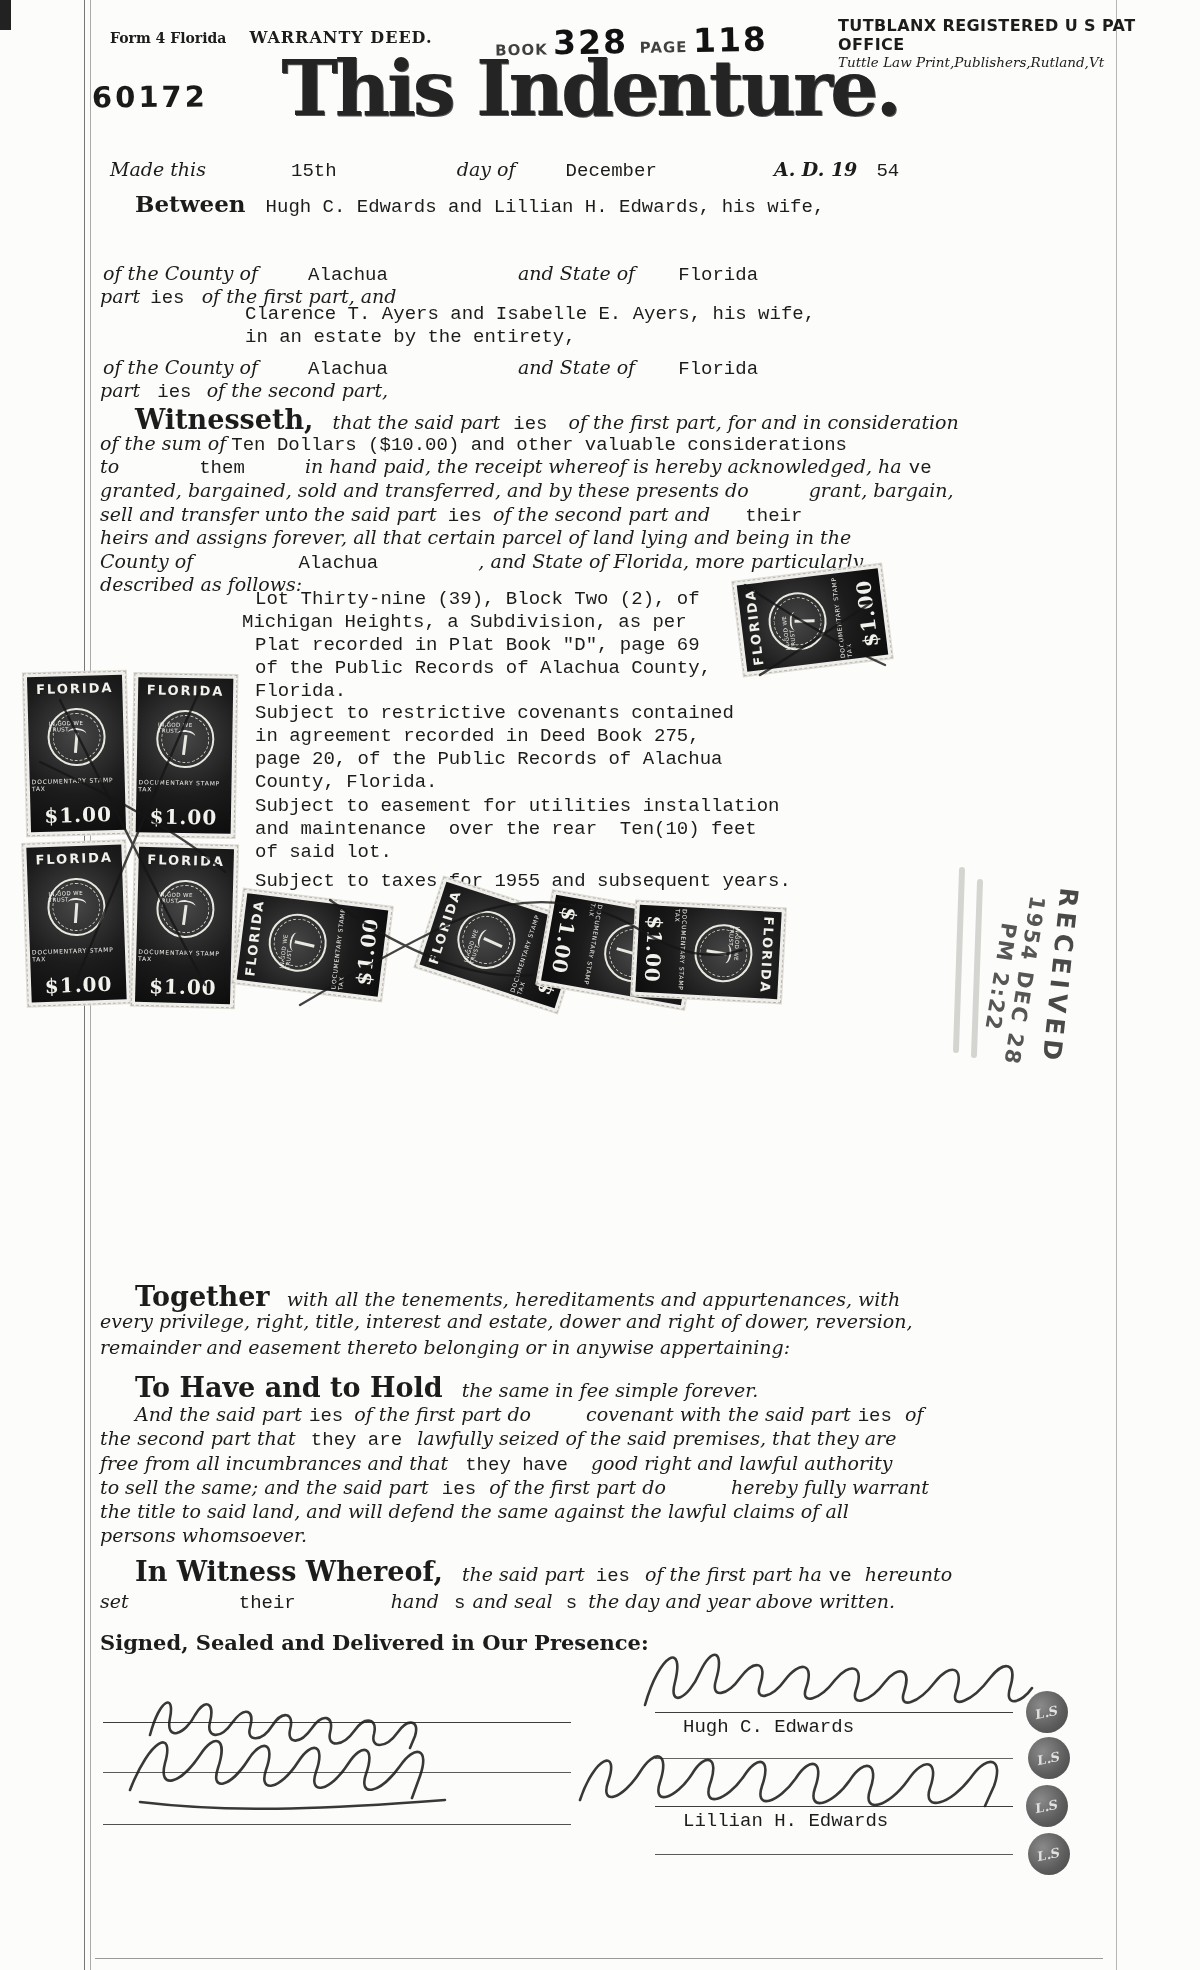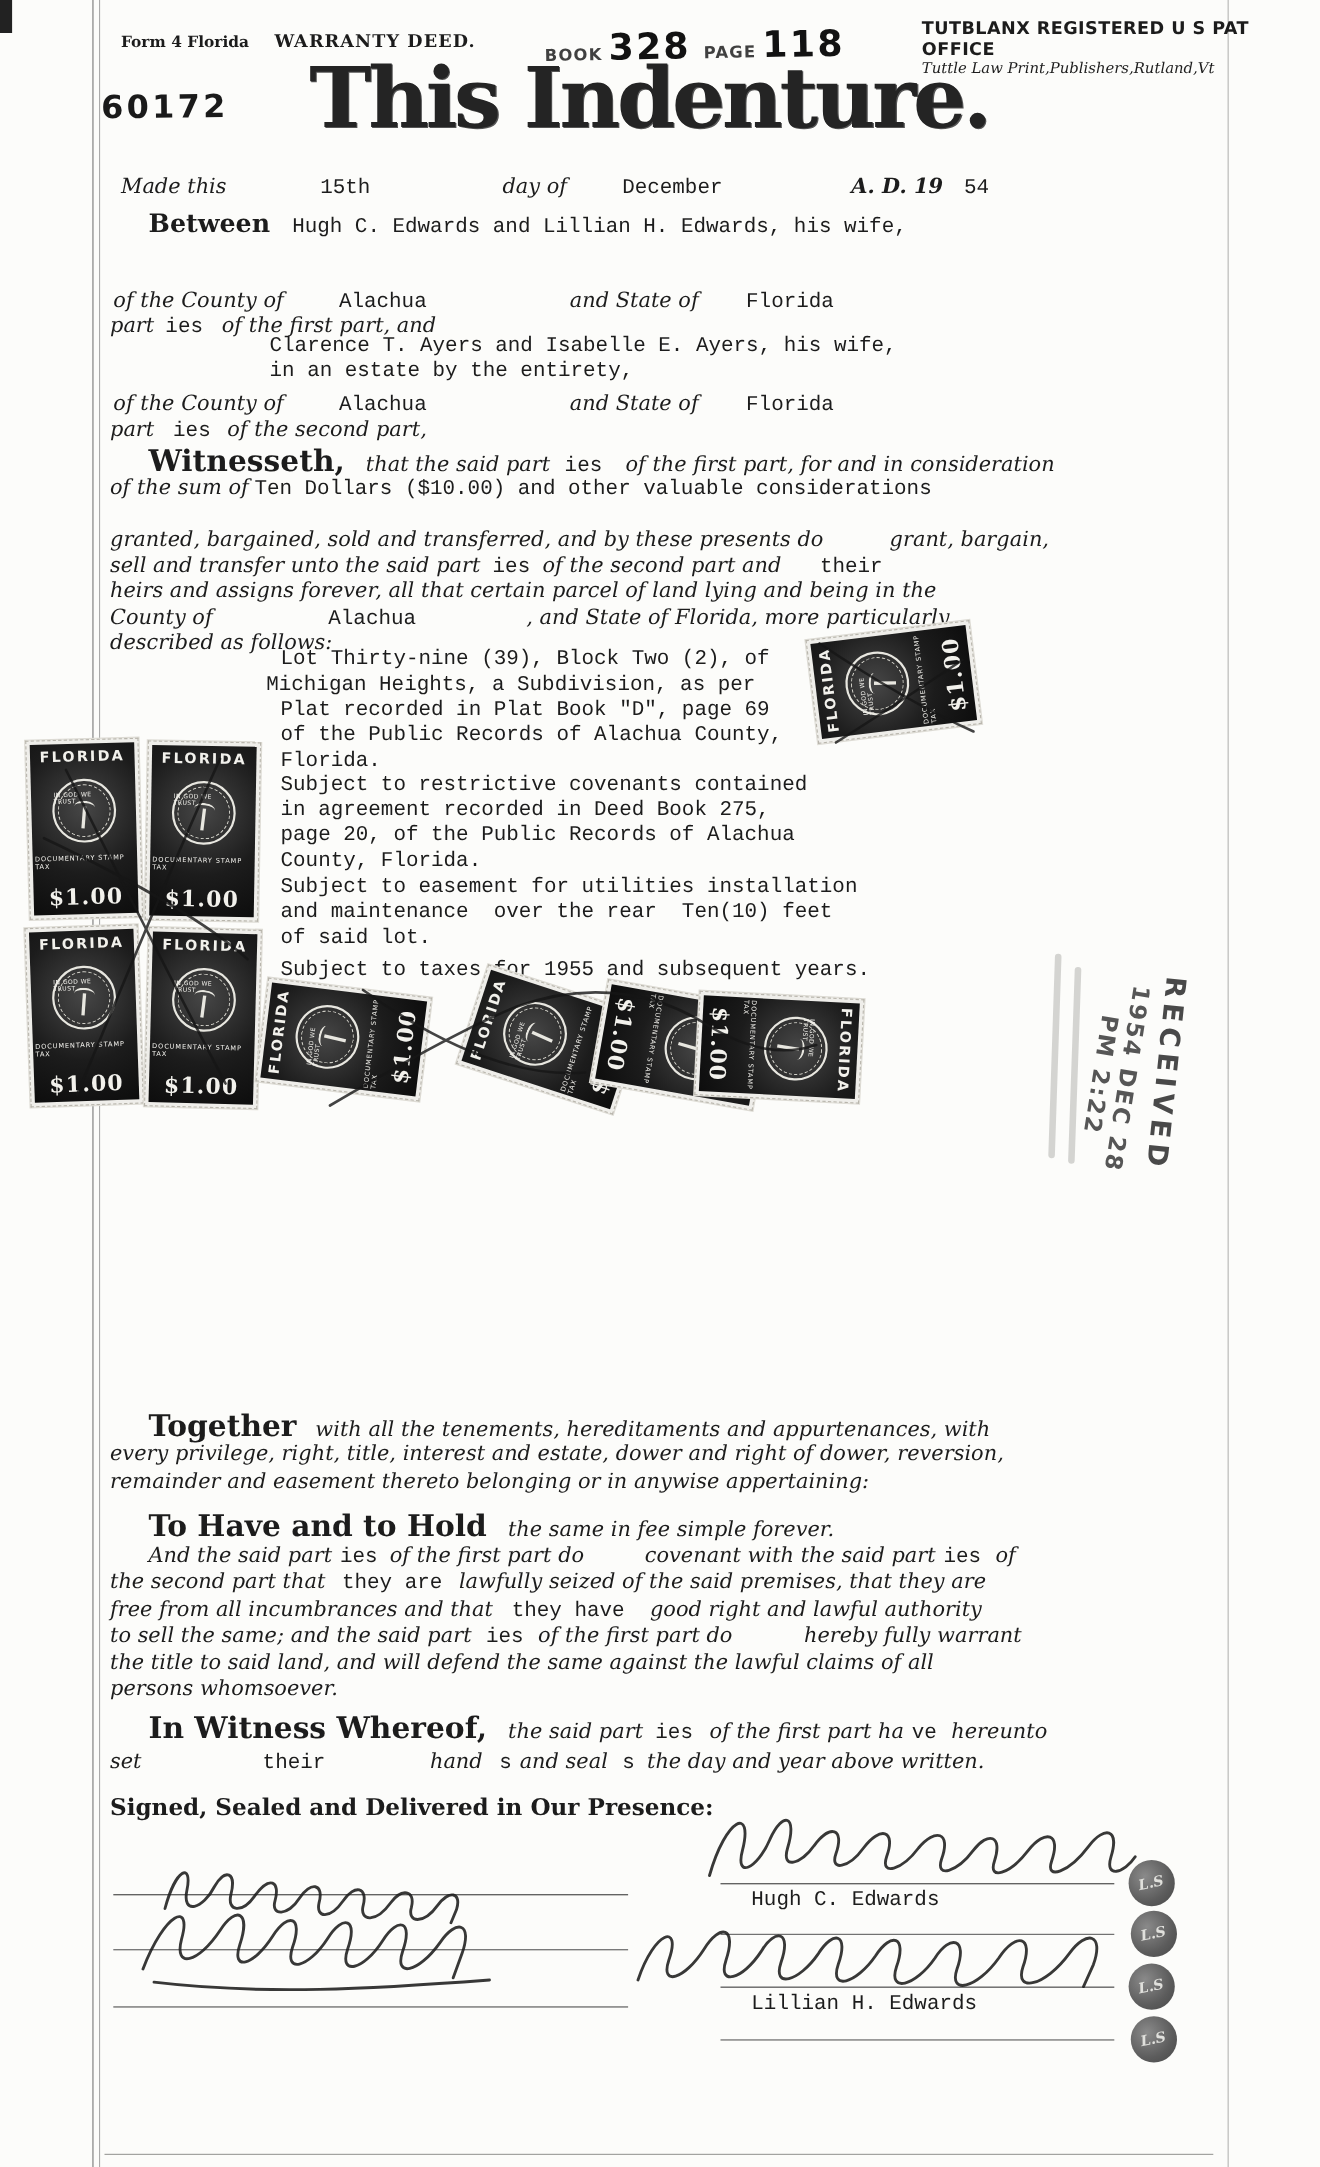--- a/index.html
+++ b/index.html
@@ -140,20 +140,26 @@
   <div class="line" style="left:135px;top:404px;">
     <span class="bh h27">Witnesseth,</span>
     <span class="p" style="margin-left:14px;">that the said part</span>
     <span class="t" style="margin-left:8px;">ies</span>
     <span class="p" style="margin-left:16px;">of the first part, for and in consideration</span>
   </div>
   <div class="line" style="left:100px;top:432px;">
     <span class="p">of the sum of</span>
     <span class="t" style="">Ten Dollars ($10.00) and other valuable considerations</span>
   </div>
+  <div class="line" style="left:100px;top:455px;">
+    <span class="p">to</span>
+    <span class="t" style="margin-left:75px;">them</span>
+    <span class="p" style="margin-left:55px;">in hand paid, the receipt whereof is hereby acknowledged, ha</span>
+    <span class="t" style="margin-left:2px;">ve</span>
+  </div>
   <div class="line" style="left:100px;top:479px;">
     <span class="p">granted, bargained, sold and transferred, and by these presents do</span>
     <span class="p" style="margin-left:55px;">grant, bargain,</span>
   </div>
   <div class="line" style="left:100px;top:503px;">
     <span class="p">sell and transfer unto the said part</span>
     <span class="t" style="margin-left:6px;">ies</span>
     <span class="p" style="margin-left:6px;">of the second part and</span>
     <span class="t" style="margin-left:30px;">their</span>
   </div>

